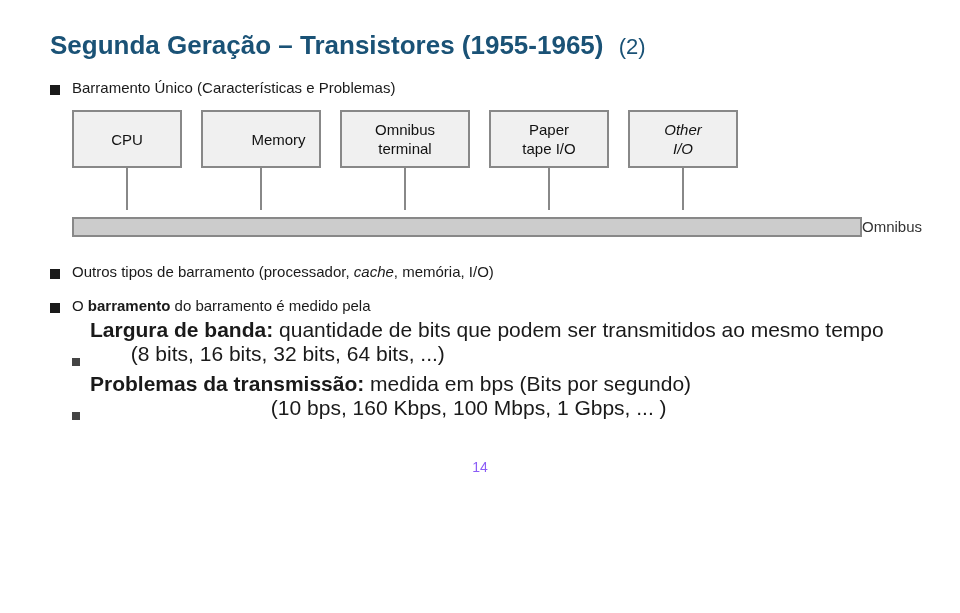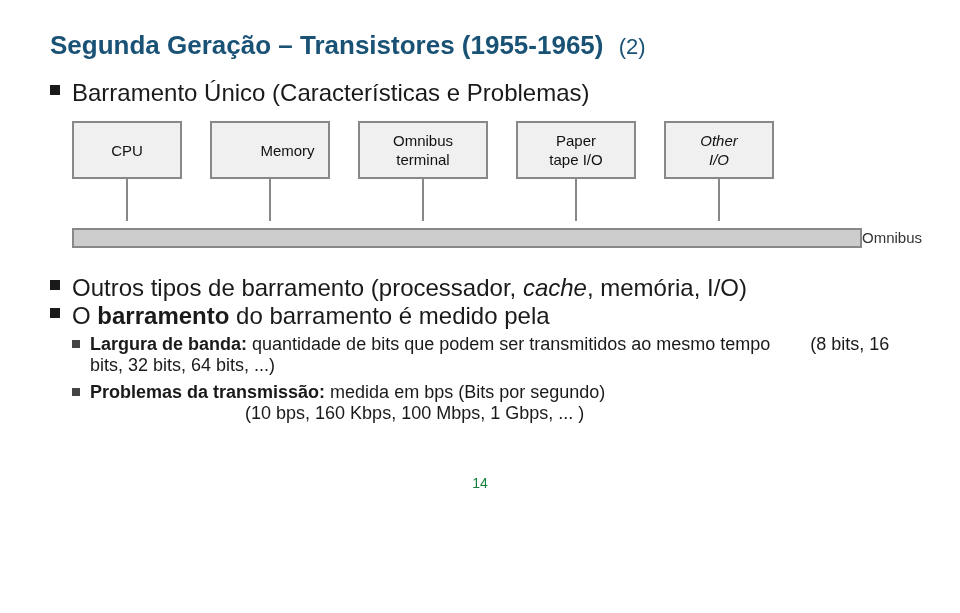--- a/index.html
+++ b/index.html
@@ -24,77 +24,77 @@
       font-size: 26px;
       font-weight: bold;
       color: #1a5276;
       margin-bottom: 18px;
     }
 
     .bullet-main {
       display: flex;
       align-items: flex-start;
       margin-bottom: 14px;
-      font-size: 24px;
+      font-size: 15px;
       color: #1a1a1a;
     }
 
     .bullet-square {
       width: 10px;
       height: 10px;
       background: #1a1a1a;
       margin-top: 6px;
       margin-right: 12px;
       flex-shrink: 0;
     }
 
     .sub-bullets {
       margin-left: 22px;
       margin-top: 4px;
     }
 
     .bullet-sub {
       display: flex;
-      align-items: flex-start;
+      align-items: flex-end;
       margin-bottom: 6px;
-      font-size: 18px;
+      font-size: 21px;
       color: #1a1a1a;
     }
 
     .bullet-sub-square {
       width: 8px;
       height: 8px;
       background: #444;
       margin-top: 6px;
       margin-right: 10px;
       flex-shrink: 0;
     }
 
     .page-num {
       position: absolute;
-      bottom: 12px;
+      bottom: 28px;
       left: 50%;
       transform: translateX(-50%);
       font-size: 14px;
-      color: #15803d;
+      color: #8b5cf6;
     }
 
     
     .diagram-wrapper {
       position: relative;
       width: 820px;
       height: 145px;
       margin-left: 22px;
       margin-bottom: 8px;
     }
 
     .boxes-row {
       display: flex;
       align-items: flex-start;
-      gap: 28px;
+      gap: 19px;
       position: absolute;
       top: 0;
       left: 0;
     }
 
     .box {
       border: 2px solid #888;
       background: #f0f0f0;
       display: flex;
       align-items: center;
@@ -174,21 +174,21 @@
         <span>Other
 I/O</span>
       </div>
     </div>
 
     <div class="horizontal-bus"></div>
 
     <div class="omnibus-text">Omnibus</div>
   </div>
 
-  <div class="bullet-main" style="margin-top:4px; margin-bottom:0;">
+  <div class="bullet-main" style="margin-top:4px; margin-bottom:17px;">
     <div class="bullet-square"></div>
     <span>
       Outros tipos de barramento (processador, <em>cache</em>, memória, I/O)
     </span>
   </div>
 
   <div class="bullet-main" style="margin-bottom:4px;">
     <div class="bullet-square"></div>
     <span>
       O <strong>barramento</strong> do barramento é medido pela

